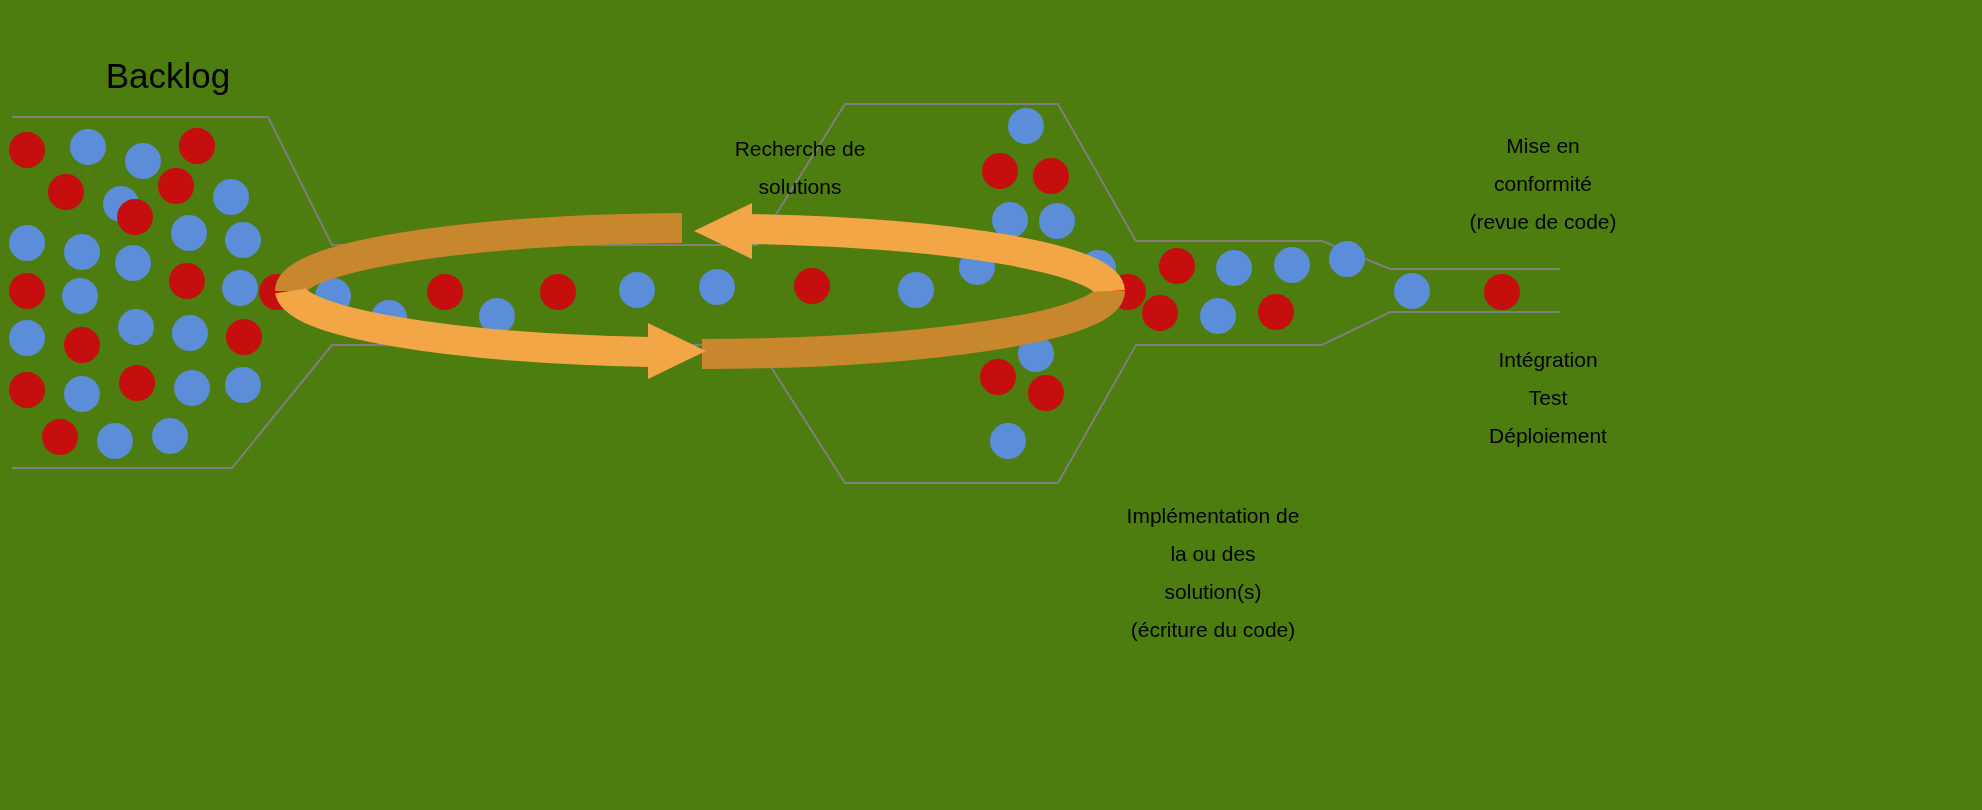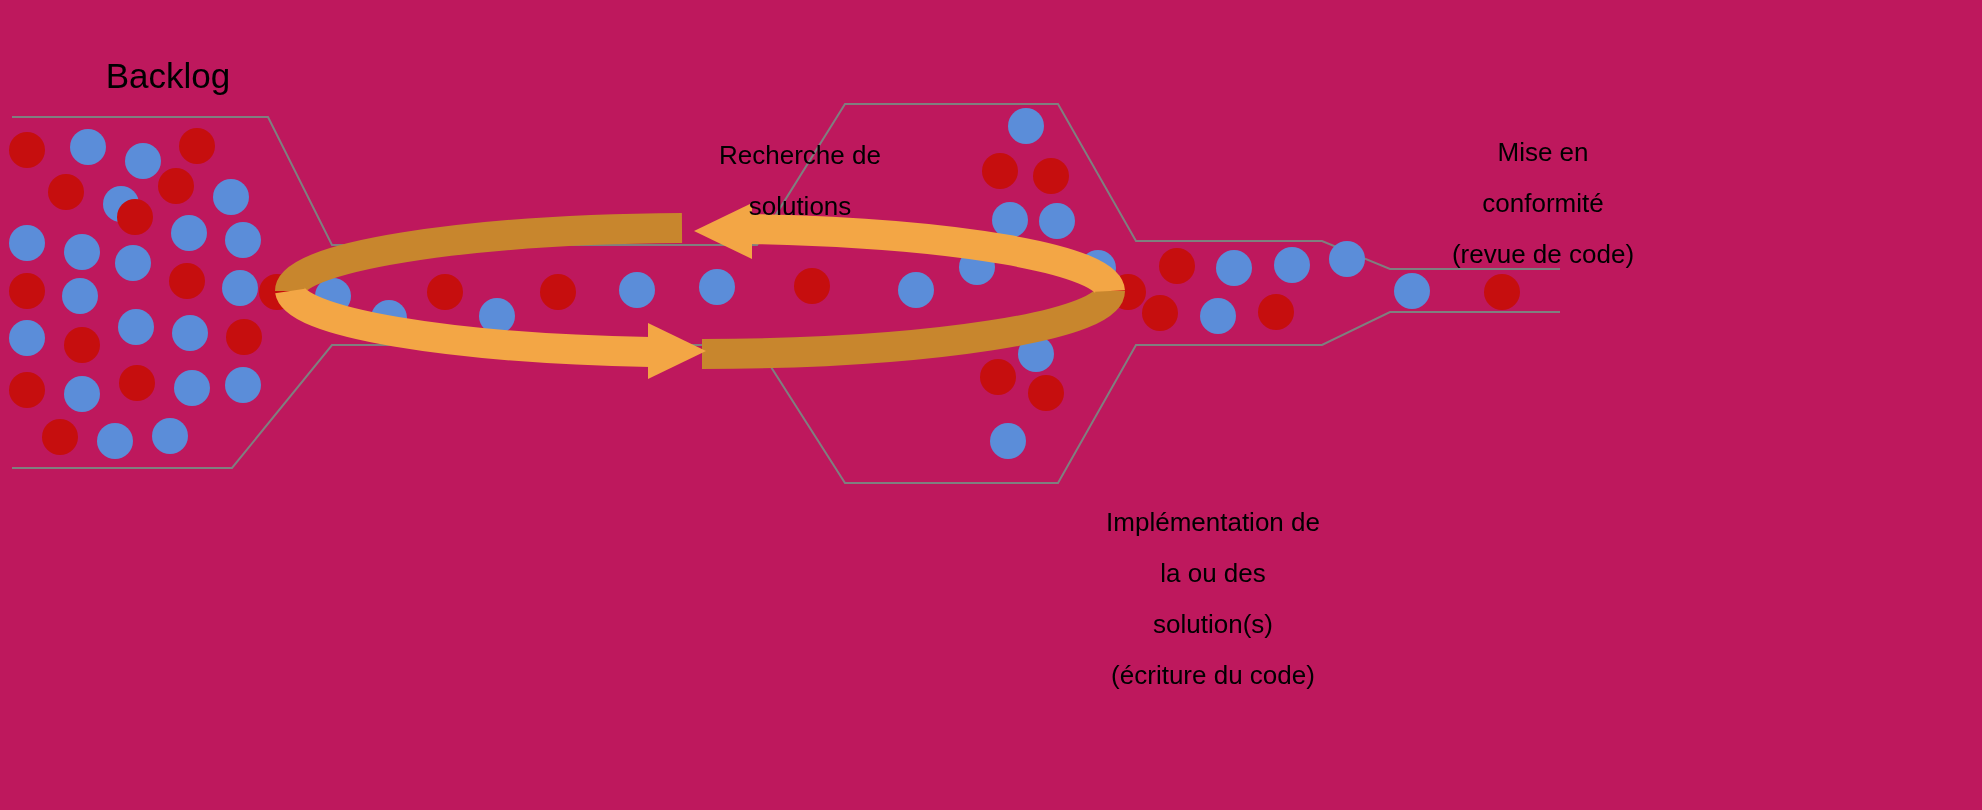--- a/index.html
+++ b/index.html
@@ -4,36 +4,36 @@
 <style>
   html, body {
     margin: 0;
     padding: 0;
     background: #ffffff;
   }
   #canvas {
     position: relative;
     width: 1982px;
     height: 810px;
-    background: #be185d;
+    background: #4d7c0f;
     overflow: hidden;
     font-family: "Liberation Sans", sans-serif;
   }
   #diagram-svg {
     position: absolute;
     left: 0;
     top: 0;
   }
   .label {
     position: absolute;
     white-space: pre-line;
     text-align: center;
     color: #000000;
-    font-size: 26px;
-    line-height: 51px;
+    font-size: 21px;
+    line-height: 38px;
     transform: translateX(-50%);
   }
   .backlog-label {
     left: 168px;
     top: 55px;
     font-size: 35px;
     line-height: 42px;
   }
   .recherche-label   { left: 800px;  top: 130px; }
   .comprehension-label { left: 490px;  top: 403px; }
@@ -136,14 +136,17 @@
 
   <div class="label implementation-label">Implémentation de
 la ou des
 solution(s)
 (écriture du code)</div>
 
   <div class="label conformite-label">Mise en
 conformité
 (revue de code)</div>
 
+  <div class="label integration-label">Intégration
+Test
+Déploiement</div>
 
 </div>
 
 </body></html>

